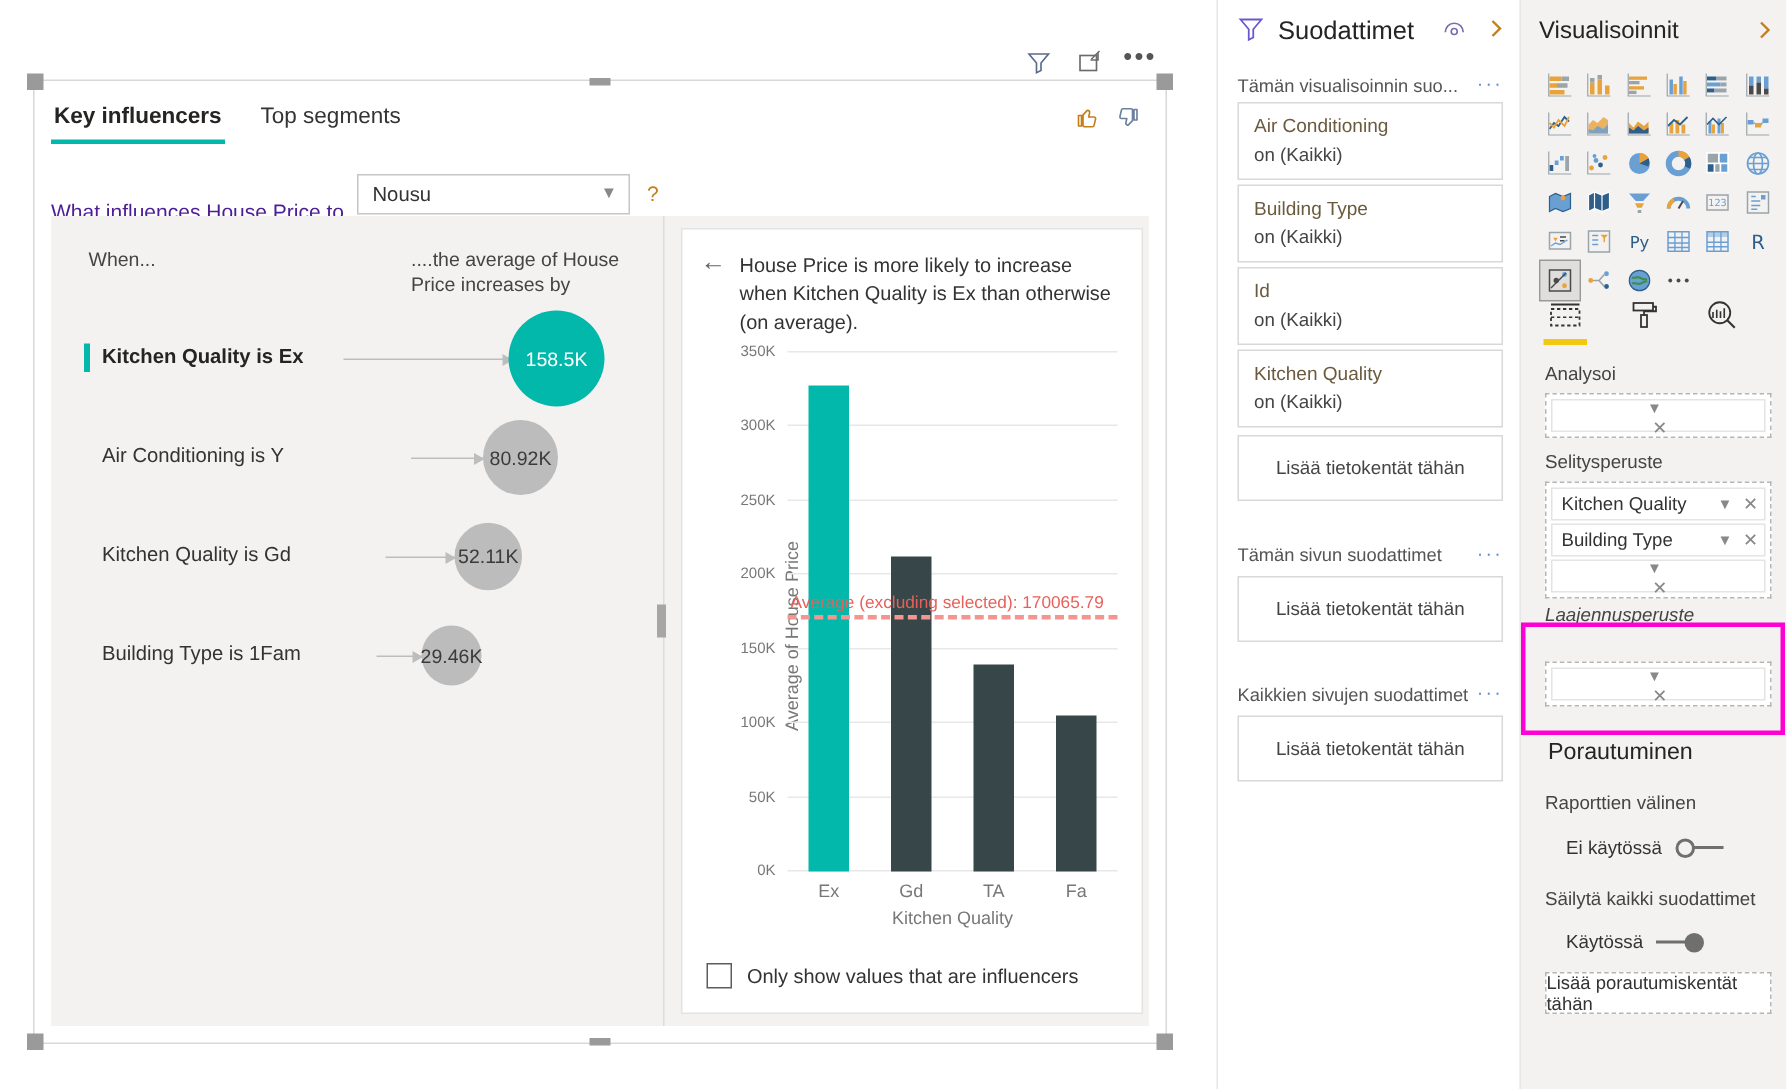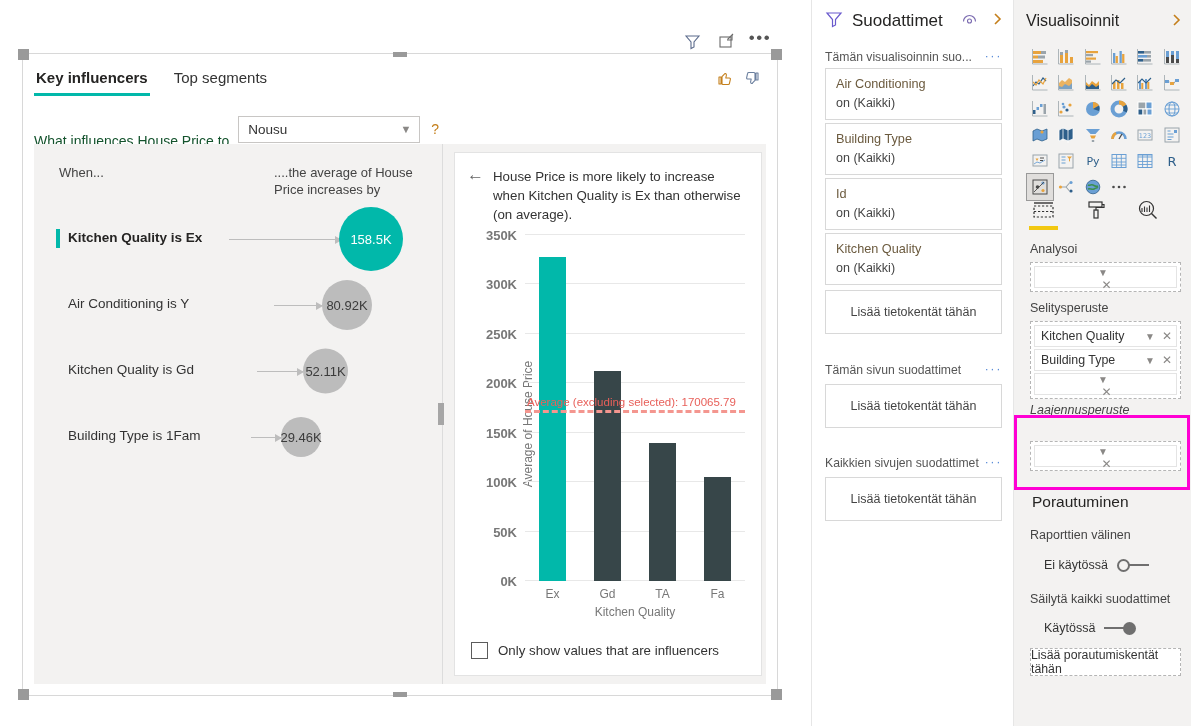--- a/index.html
+++ b/index.html
@@ -32,21 +32,21 @@
   
   #visual-tabs { position:absolute; left:11px; top:11px; display:flex; gap:22px; }
   .vtab { font-size:15px; color:#333; padding:4px 2px 7px 2px; cursor:pointer; }
   .vtab.active { font-weight:bold; border-bottom:3px solid #01b8aa; color:#252423; }
 
   #feedback-icons { position:absolute; right:14px; top:14px; display:flex; gap:9px; }
   .fb { width:20px; height:20px; cursor:pointer; }
 
   
   #question-row { position:absolute; left:11px; top:55px; right:12px; display:flex; align-items:center; gap:9px; }
-  #question-label { font-size:14px; color:#14532d; white-space:nowrap;margin-top:24px; }
+  #question-label { font-size:14px; color:#4c1d95; white-space:nowrap;margin-top:24px; }
   #influence-select {
     width:182px; height:27px; border:1px solid #c8c6c4; background:#fff;
     display:flex; align-items:center; justify-content:space-between;
     padding:0 8px 0 9px; font-size:13.5px; color:#333; cursor:pointer;
   }
   #influence-select .chev { color:#8a8886; font-size:11px; }
   #help-q { font-size:14px; color:#c47f1b; cursor:pointer; margin-left:2px; }
 
   
   #visual-body { position:absolute; left:11px; top:90px; right:11px; bottom:11px; background:#f3f2f1; display:flex; }
@@ -83,21 +83,21 @@
   #detail-text { font-size:13.3px; color:#333; line-height:19px; }
 
   
   #chart-wrap { position:absolute; left:12px; top:72px; right:10px; bottom:52px; }
   #y-axis-title {
     position:absolute; left:-2px; top:50%; transform:translateY(-50%) rotate(-90deg);
     transform-origin:center; font-size:12px; color:#777; white-space:nowrap;
   }
   #plot { position:absolute; left:58px; top:10px; right:6px; bottom:42px; }
   .grid-line { position:absolute; left:0; right:0; height:1px; background:#e8e8e8; }
-  .y-tick { position:absolute; right:calc(100% + 8px); font-size:13px; color:#777; transform:translateY(-50%); white-space:nowrap;font-weight:bold; }
+  .y-tick { position:absolute; right:calc(100% + 8px); font-size:10px; color:#777; transform:translateY(-50%); white-space:nowrap; }
   .bar { position:absolute; bottom:0; }
   .bar.hl { background:#01b8aa; }
   .bar.dk { background:#374649; }
   .x-tick { position:absolute; top:calc(100% + 6px); font-size:12px; color:#777; text-align:center; transform:translateX(-50%); }
   #x-axis-title { position:absolute; top:calc(100% + 24px); left:50%; transform:translateX(-50%); font-size:12px; color:#777; white-space:nowrap; }
   #avg-line { position:absolute; left:0; right:0; height:0; border-top:3px dashed #f4968f; }
   #avg-label { position:absolute; left:2px; font-size:11.5px; color:#e8605a; white-space:nowrap; }
 
   #only-influencers { position:absolute; left:16px; bottom:16px; display:flex; align-items:center; gap:10px; cursor:pointer; }
   #oi-box { width:17px; height:17px; border:1.6px solid #5c5c5c; background:#fff; flex:none; }

